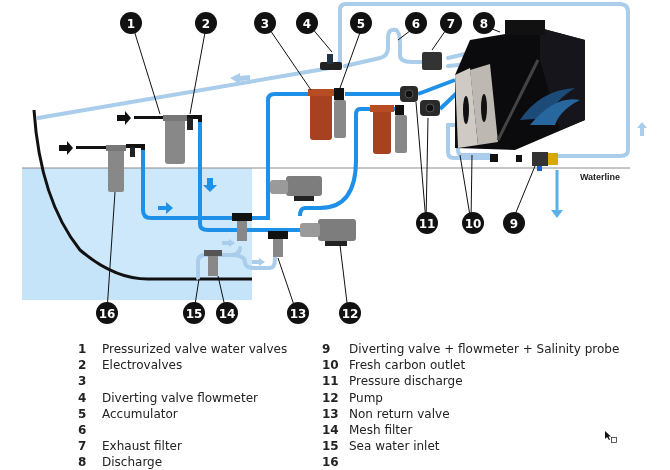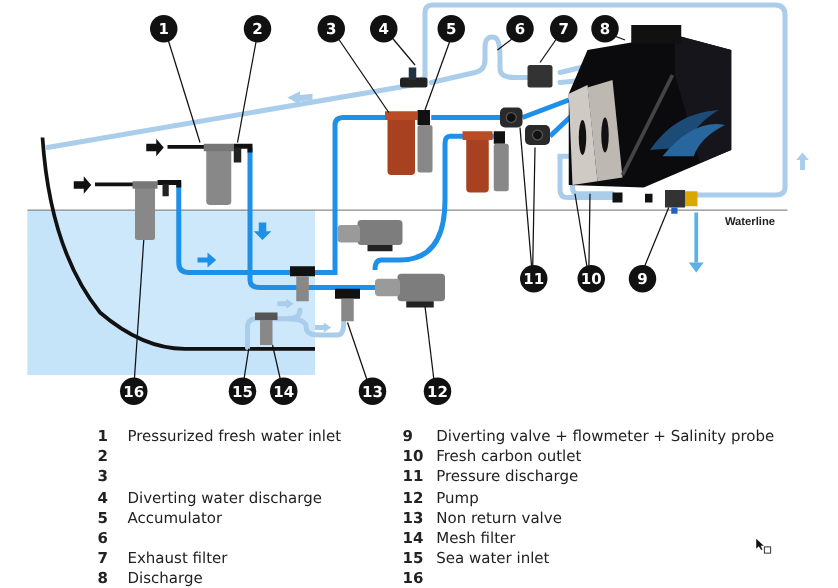--- a/index.html
+++ b/index.html
@@ -239,31 +239,32 @@
     </g>
   <g>
       <circle cx="107" cy="313" r="11" fill="#111"></circle>
       <text class="callout-text" x="107" y="317.5" text-anchor="middle">16</text>
     </g>
 </svg>
 
 <div class="legend legend-left">
   <div class="legend-row">
       <span class="legend-num">1</span>
-      <span>Pressurized fresh water inlet</span>
+      <span>Pressurized valve water valves</span>
     </div>
   <div class="legend-row">
       <span class="legend-num">2</span>
+      <span>Electrovalves</span>
     </div>
   <div class="legend-row">
       <span class="legend-num">3</span>
     </div>
   <div class="legend-row">
       <span class="legend-num">4</span>
-      <span>Diverting water discharge</span>
+      <span>Diverting valve flowmeter</span>
     </div>
   <div class="legend-row">
       <span class="legend-num">5</span>
       <span>Accumulator</span>
     </div>
   <div class="legend-row">
       <span class="legend-num">6</span>
     </div>
   <div class="legend-row">
       <span class="legend-num">7</span>

